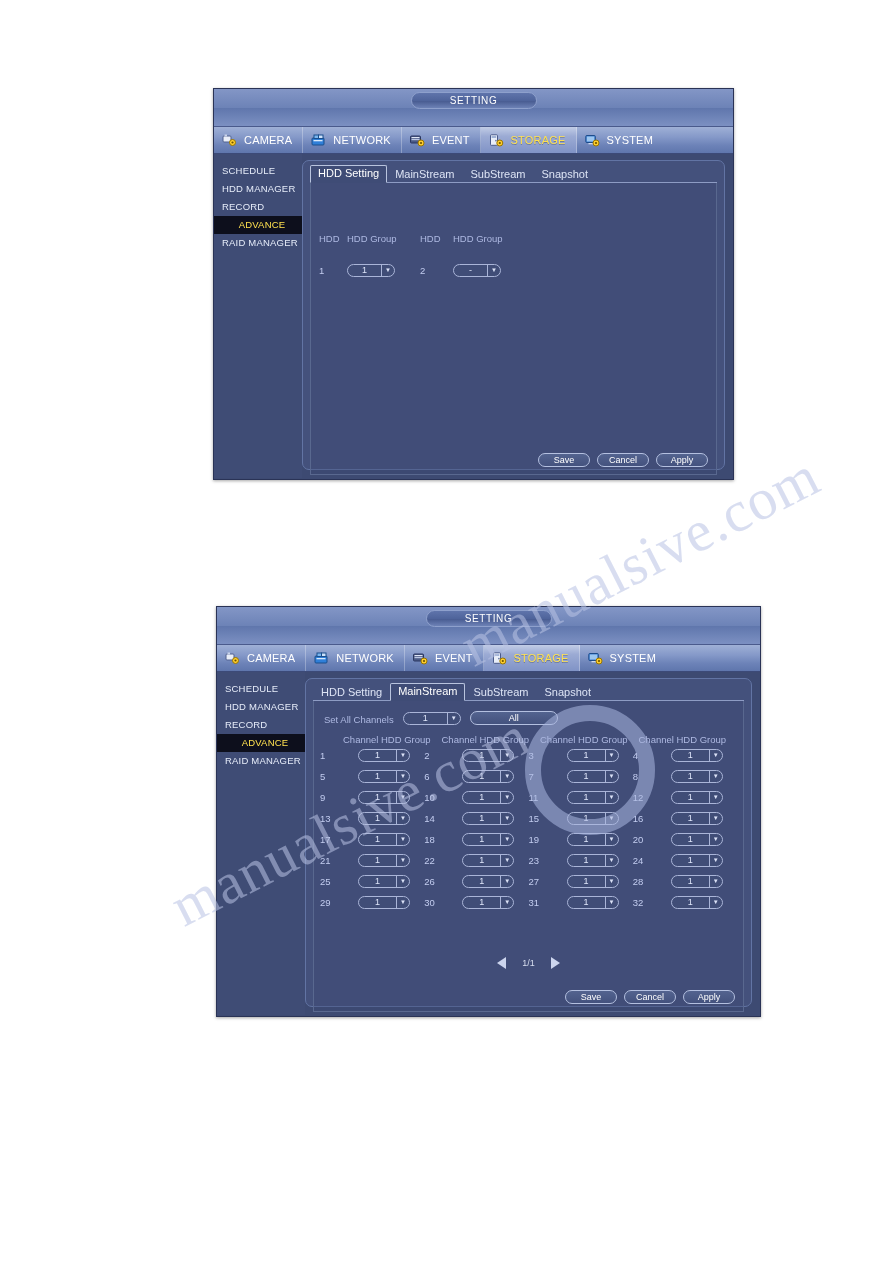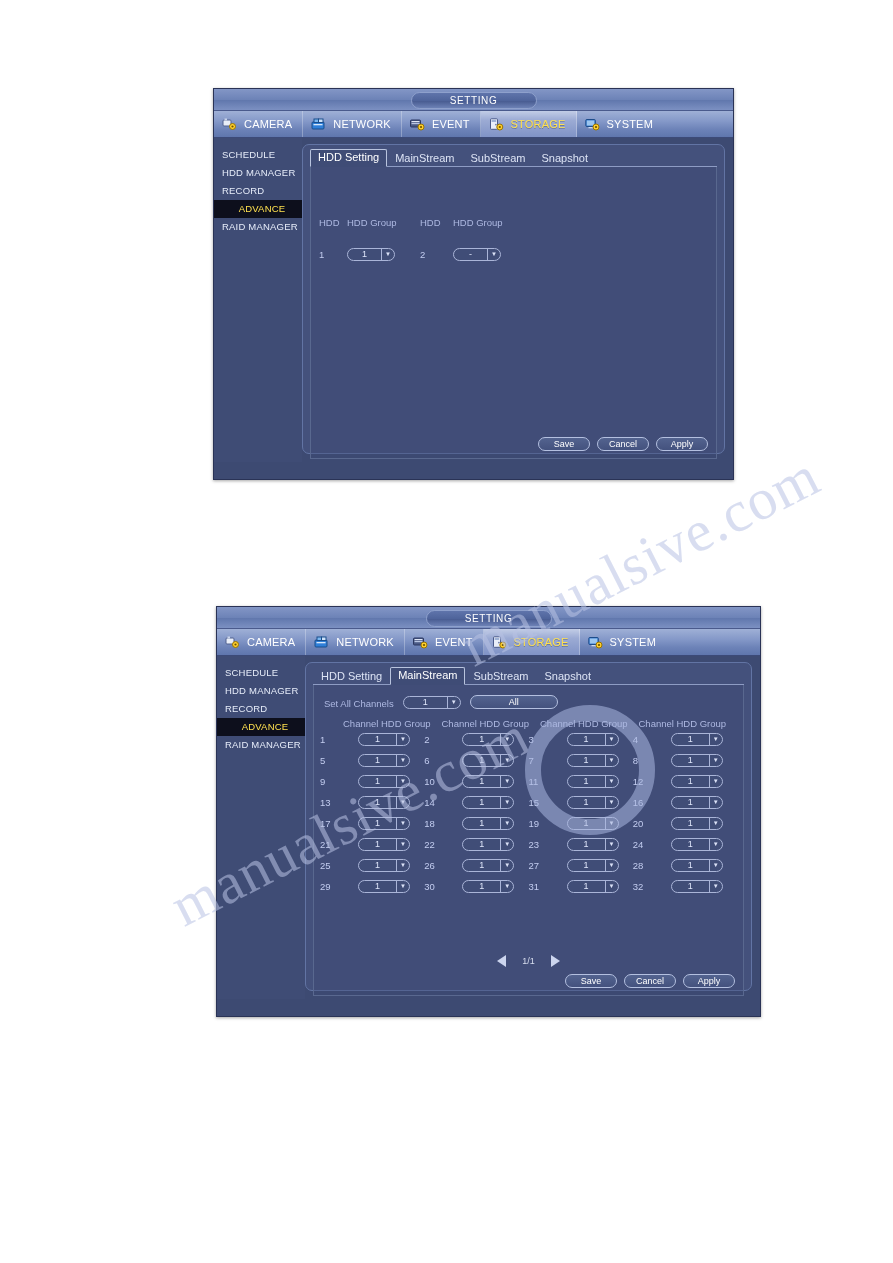--- a/index.html
+++ b/index.html
@@ -41,21 +41,21 @@
   
   .dlg {
     position: absolute;
     background: #3d4a72;
     border: 1px solid #2a3356;
     box-shadow: 0 1px 3px rgba(0,0,0,.35);
     z-index: 10;
   }
   .dlg-titlebar {
     position: relative;
-    height: 22px;
+    height: 38px;
     background: linear-gradient(180deg,#7f93c4 0%,#6379ae 48%,#5a70a8 52%,#728ab e 100%);
     background: linear-gradient(180deg,#8396c6 0%,#6d83b7 50%,#5f76ac 51%,#7c90c2 100%);
     border-bottom: 1px solid #4a5a8c;
   }
   .title-pill {
     position: absolute;
     left: 50%; top: 3px; transform: translateX(-50%);
     width: 126px; height: 17px;
     border-radius: 9px;
     background: linear-gradient(180deg,#5f74ab 0%,#4f649b 50%,#46598f 51%,#6d82b6 100%);
@@ -262,21 +262,21 @@
     color:#aeb9e2;
     white-space: nowrap;
   }
   .chhead .hcell .h1 { width: 38px; }
   .chrow { display:flex; align-items:center; height: 21px; }
   .chcell { width: 25%; display:flex; align-items:center; }
   .chcell .cnum { width: 38px; font-size: 9.5px; color:#c3cdf0; }
   .chcell .dd { width: 52px; }
 
   .pager {
-    position:absolute; left:0; right:0; bottom: 28px;
+    position:absolute; left:0; right:0; bottom: 42px;
     display:flex; align-items:center; justify-content:center; gap: 16px;
   }
   .pgbtn { width:0; height:0; border-top:6px solid transparent; border-bottom:6px solid transparent; }
   .pg-prev { border-right: 9px solid #ccd5ee; }
   .pg-next { border-left: 9px solid #ccd5ee; }
   .pgtext { font-size: 9px; color:#d7deef; }
 </style>
 </head>
 <body>
 

